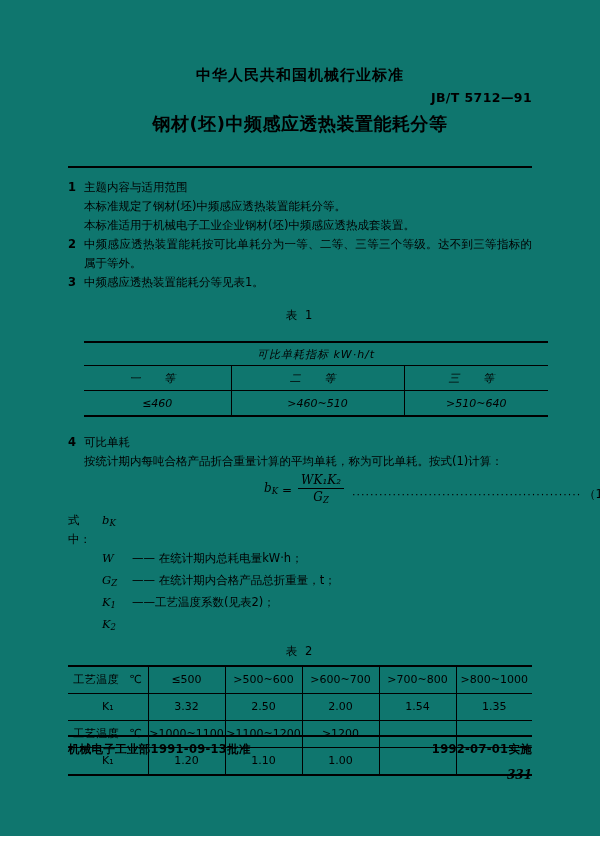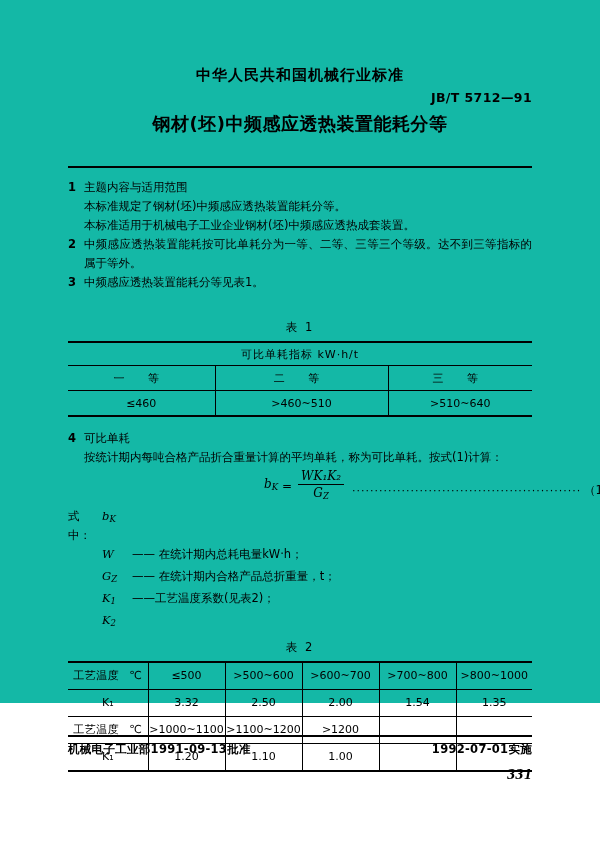--- a/index.html
+++ b/index.html
@@ -12,22 +12,22 @@
     height: 844px;
     position: relative;
     font-family: "DejaVu Sans", "Liberation Sans", sans-serif;
     color: #000000;
     overflow: hidden;
   }
   .page {
     position: absolute;
     left: 0; top: 0;
     width: 600px;
-    height: 703px;
-    background: #14b8a6;
+    height: 836px;
+    background: #0f766e;
   }
 
   
   .std-org {
     position: absolute;
     left: 0; right: 0;
     top: 66px;
     text-align: center;
     font-size: 15px;
     font-weight: bold;
@@ -104,21 +104,21 @@
   }
   table.doc-table td {
     text-align: center;
     vertical-align: middle;
     padding: 0;
   }
   .rng { white-space: nowrap; }
   .sub { font-size: 8.5px; vertical-align: -0.25em; }
 
   
-  #table1 { margin: 0; }
+  #table1 { margin: 16px; font-style: italic; }
   #table1 .t-outer-top td { border-top: 2px solid #000; }
   #table1 .r-head td {
     border-bottom: 1px solid #000;
     height: 22px;
     letter-spacing: 1px;
   }
   #table1 .r-grade td {
     border-bottom: 1px solid #000;
     height: 24px;
   }
@@ -259,21 +259,21 @@
     <div class="clause">
       <span class="clause-num">2</span>
       <span class="clause-text">中频感应透热装置能耗按可比单耗分为一等、二等、三等三个等级。达不到三等指标的属于等外。</span>
     </div>
 
     <div class="clause">
       <span class="clause-num">3</span>
       <span class="clause-text">中频感应透热装置能耗分等见表1。</span>
     </div>
 
-    <div class="tbl-caption" style="margin-top:26px;margin-bottom:4px;">表 1</div>
+    <div class="tbl-caption" style="margin-top:14px;margin-bottom:4px;">表 1</div>
 
     <table class="doc-table" id="table1">
       <colgroup>
         <col style="width:147px">
         <col style="width:173px">
         <col style="width:144px">
       </colgroup>
       <tbody>
         <tr class="t-outer-top r-head">
           <td colspan="3">可比单耗指标  kW·h/t</td>

